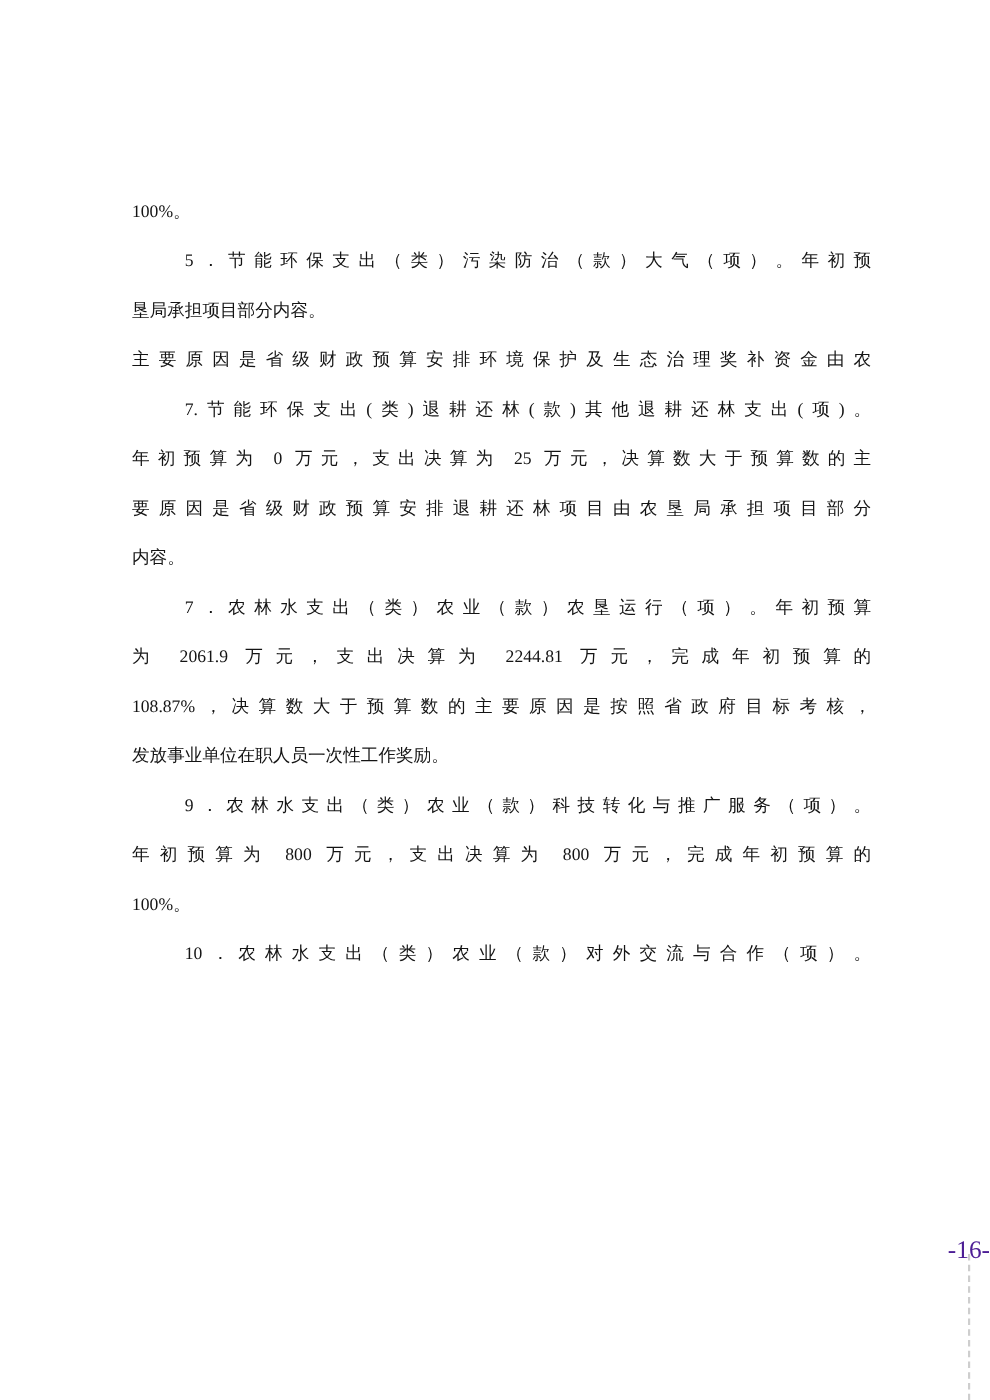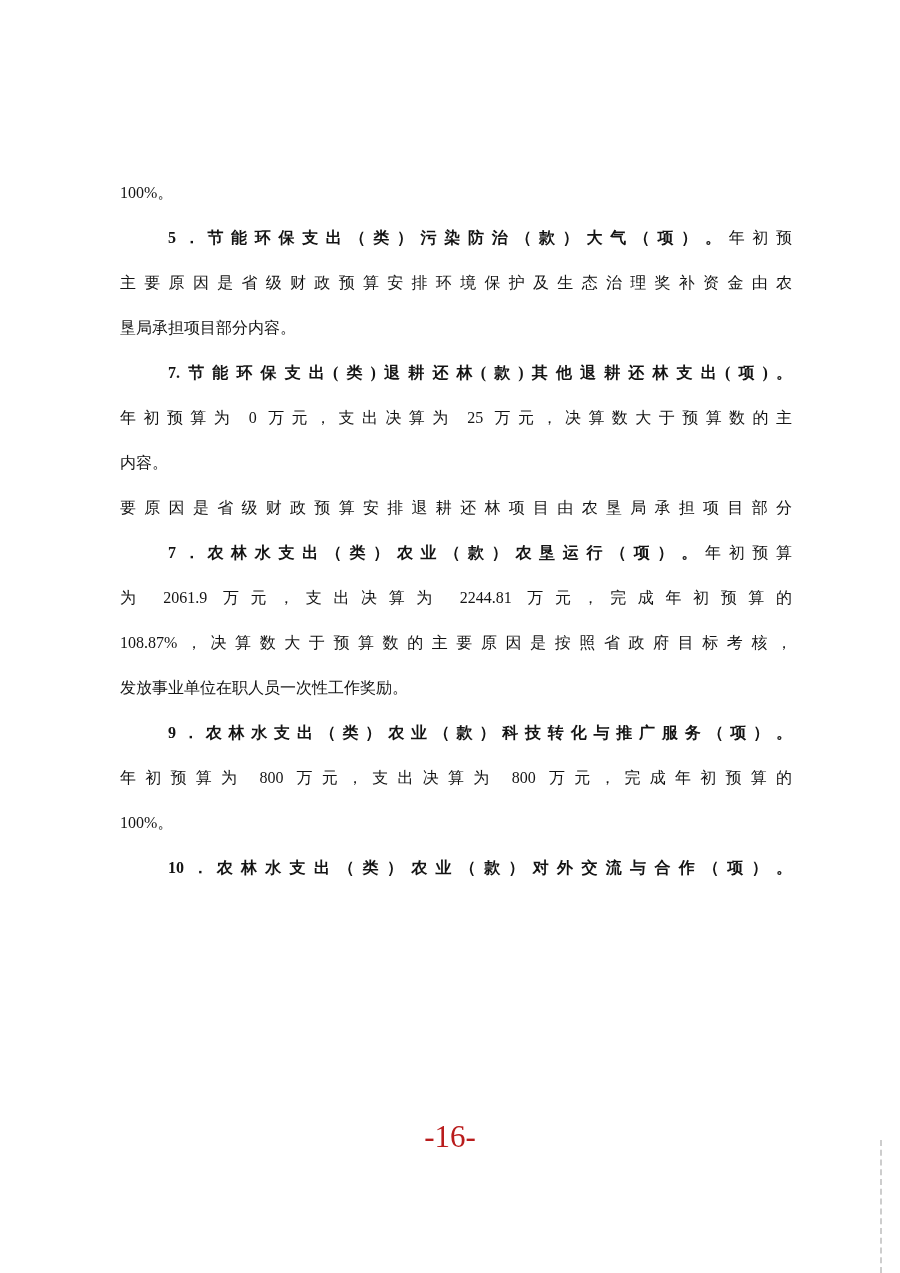--- a/index.html
+++ b/index.html
@@ -30,31 +30,31 @@
     overflow: hidden;
   }
   .line.flush {
     text-align: left;
     text-align-last: left;
   }
   .line.indent {
     padding-left: 48px;
   }
   .line .hd {
-    font-weight: bold;
+    font-weight: normal;
   }
   .page-number {
     position: absolute;
     left: 0;
     top: 1122px;
     width: 900px;
-    text-align: center;
-    font-size: 31px;
+    text-align: right;
+    font-size: 23px;
     line-height: 30px;
-    color: #b91c1c;
+    color: #4c1d95;
   }
   .scan-dash {
     position: absolute;
     right: 18px;
     top: 1140px;
     height: 133px;
     width: 0;
     border-left: 2px dashed #b9b9b9;
     opacity: 0.7;
   }
@@ -62,27 +62,27 @@
 </head>
 <body>
 
 <div class="page">
   <div class="doc-body">
 
     <div class="line flush"><span>100%。</span></div>
 
     <div class="line indent"><span class="hd">5．节能环保支出（类）污染防治（款）大气（项）。</span><span>年初预</span></div>
 
+    <div class="line flush"><span>垦局承担项目部分内容。</span></div>
     <div class="line"><span>主要原因是省级财政预算安排环境保护及生态治理奖补资金由农</span></div>
-    <div class="line flush"><span>垦局承担项目部分内容。</span></div>
 
     <div class="line indent"><span class="hd">7.节能环保支出(类)退耕还林(款)其他退耕还林支出(项)。</span></div>
     <div class="line"><span>年初预算为 0 万元，支出决算为 25 万元，决算数大于预算数的主</span></div>
+    <div class="line"><span>要原因是省级财政预算安排退耕还林项目由农垦局承担项目部分</span></div>
     <div class="line flush"><span>内容。</span></div>
-    <div class="line"><span>要原因是省级财政预算安排退耕还林项目由农垦局承担项目部分</span></div>
 
     <div class="line indent"><span class="hd">7．农林水支出（类）农业（款）农垦运行（项）。</span><span>年初预算</span></div>
     <div class="line"><span>为 2061.9 万元，支出决算为 2244.81 万元，完成年初预算的</span></div>
     <div class="line"><span>108.87%，决算数大于预算数的主要原因是按照省政府目标考核，</span></div>
     <div class="line flush"><span>发放事业单位在职人员一次性工作奖励。</span></div>
 
     <div class="line indent"><span class="hd">9．农林水支出（类）农业（款）科技转化与推广服务（项）。</span></div>
     <div class="line"><span>年初预算为 800 万元，支出决算为 800 万元，完成年初预算的</span></div>
     <div class="line flush"><span>100%。</span></div>
 

